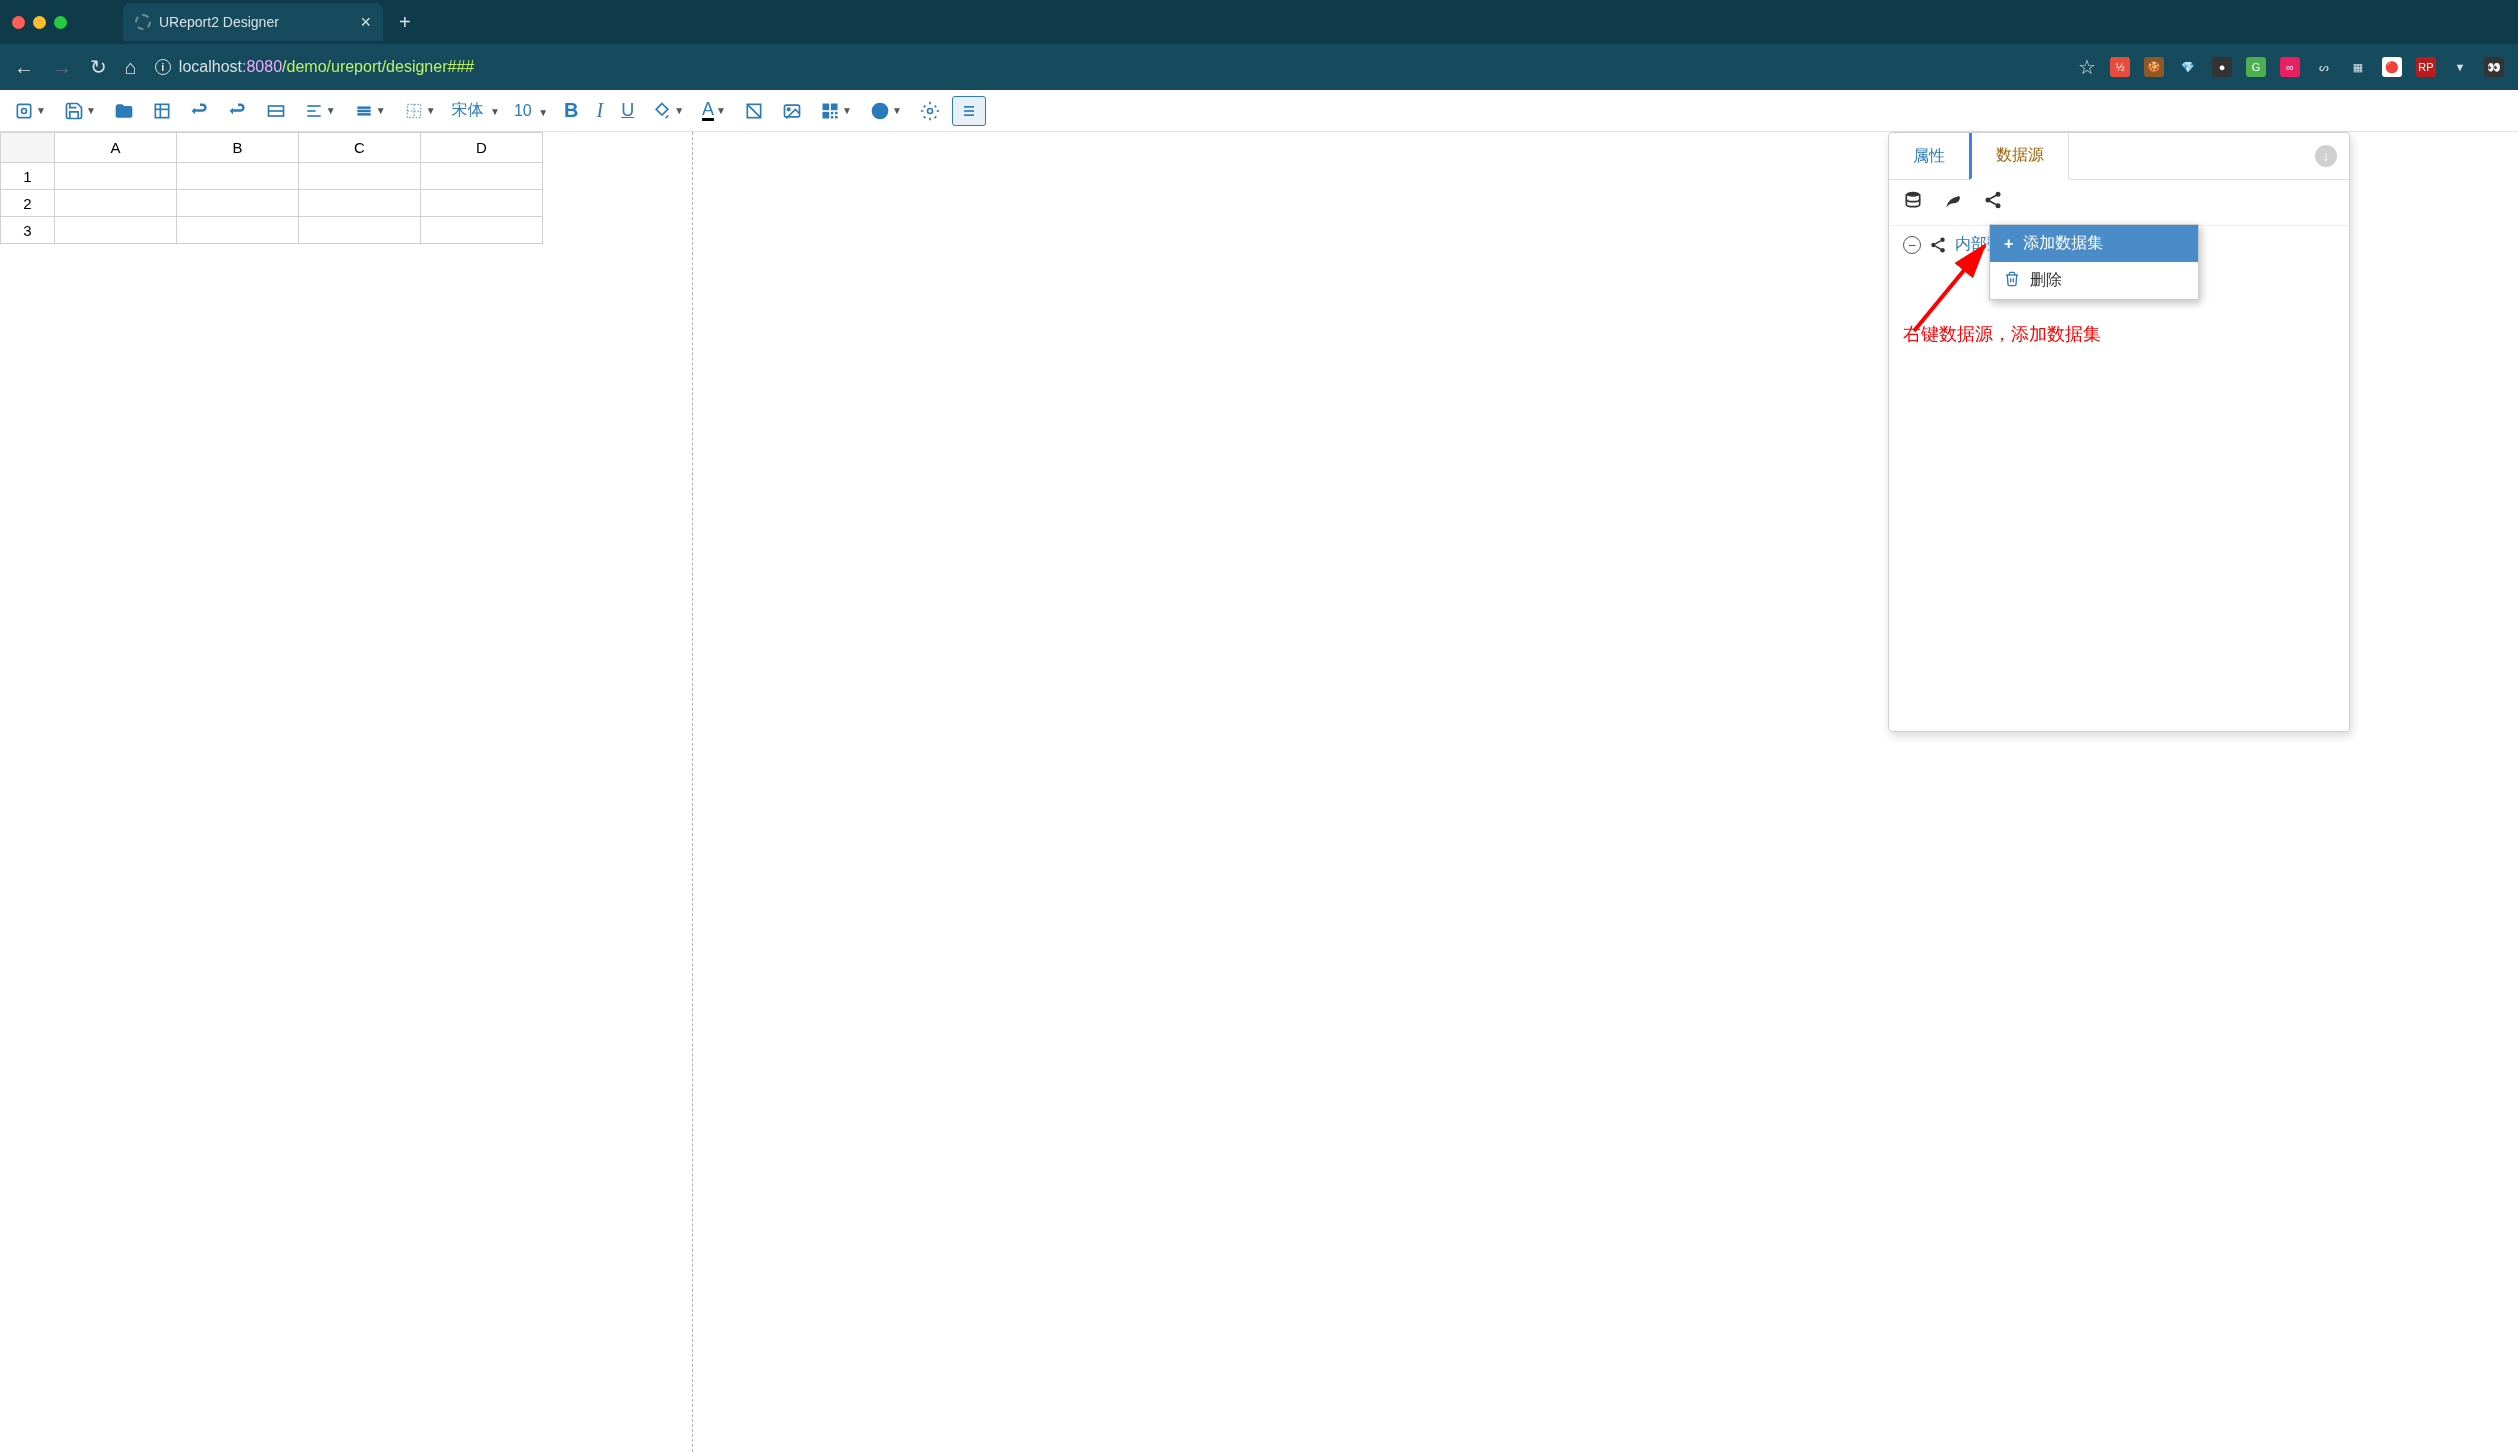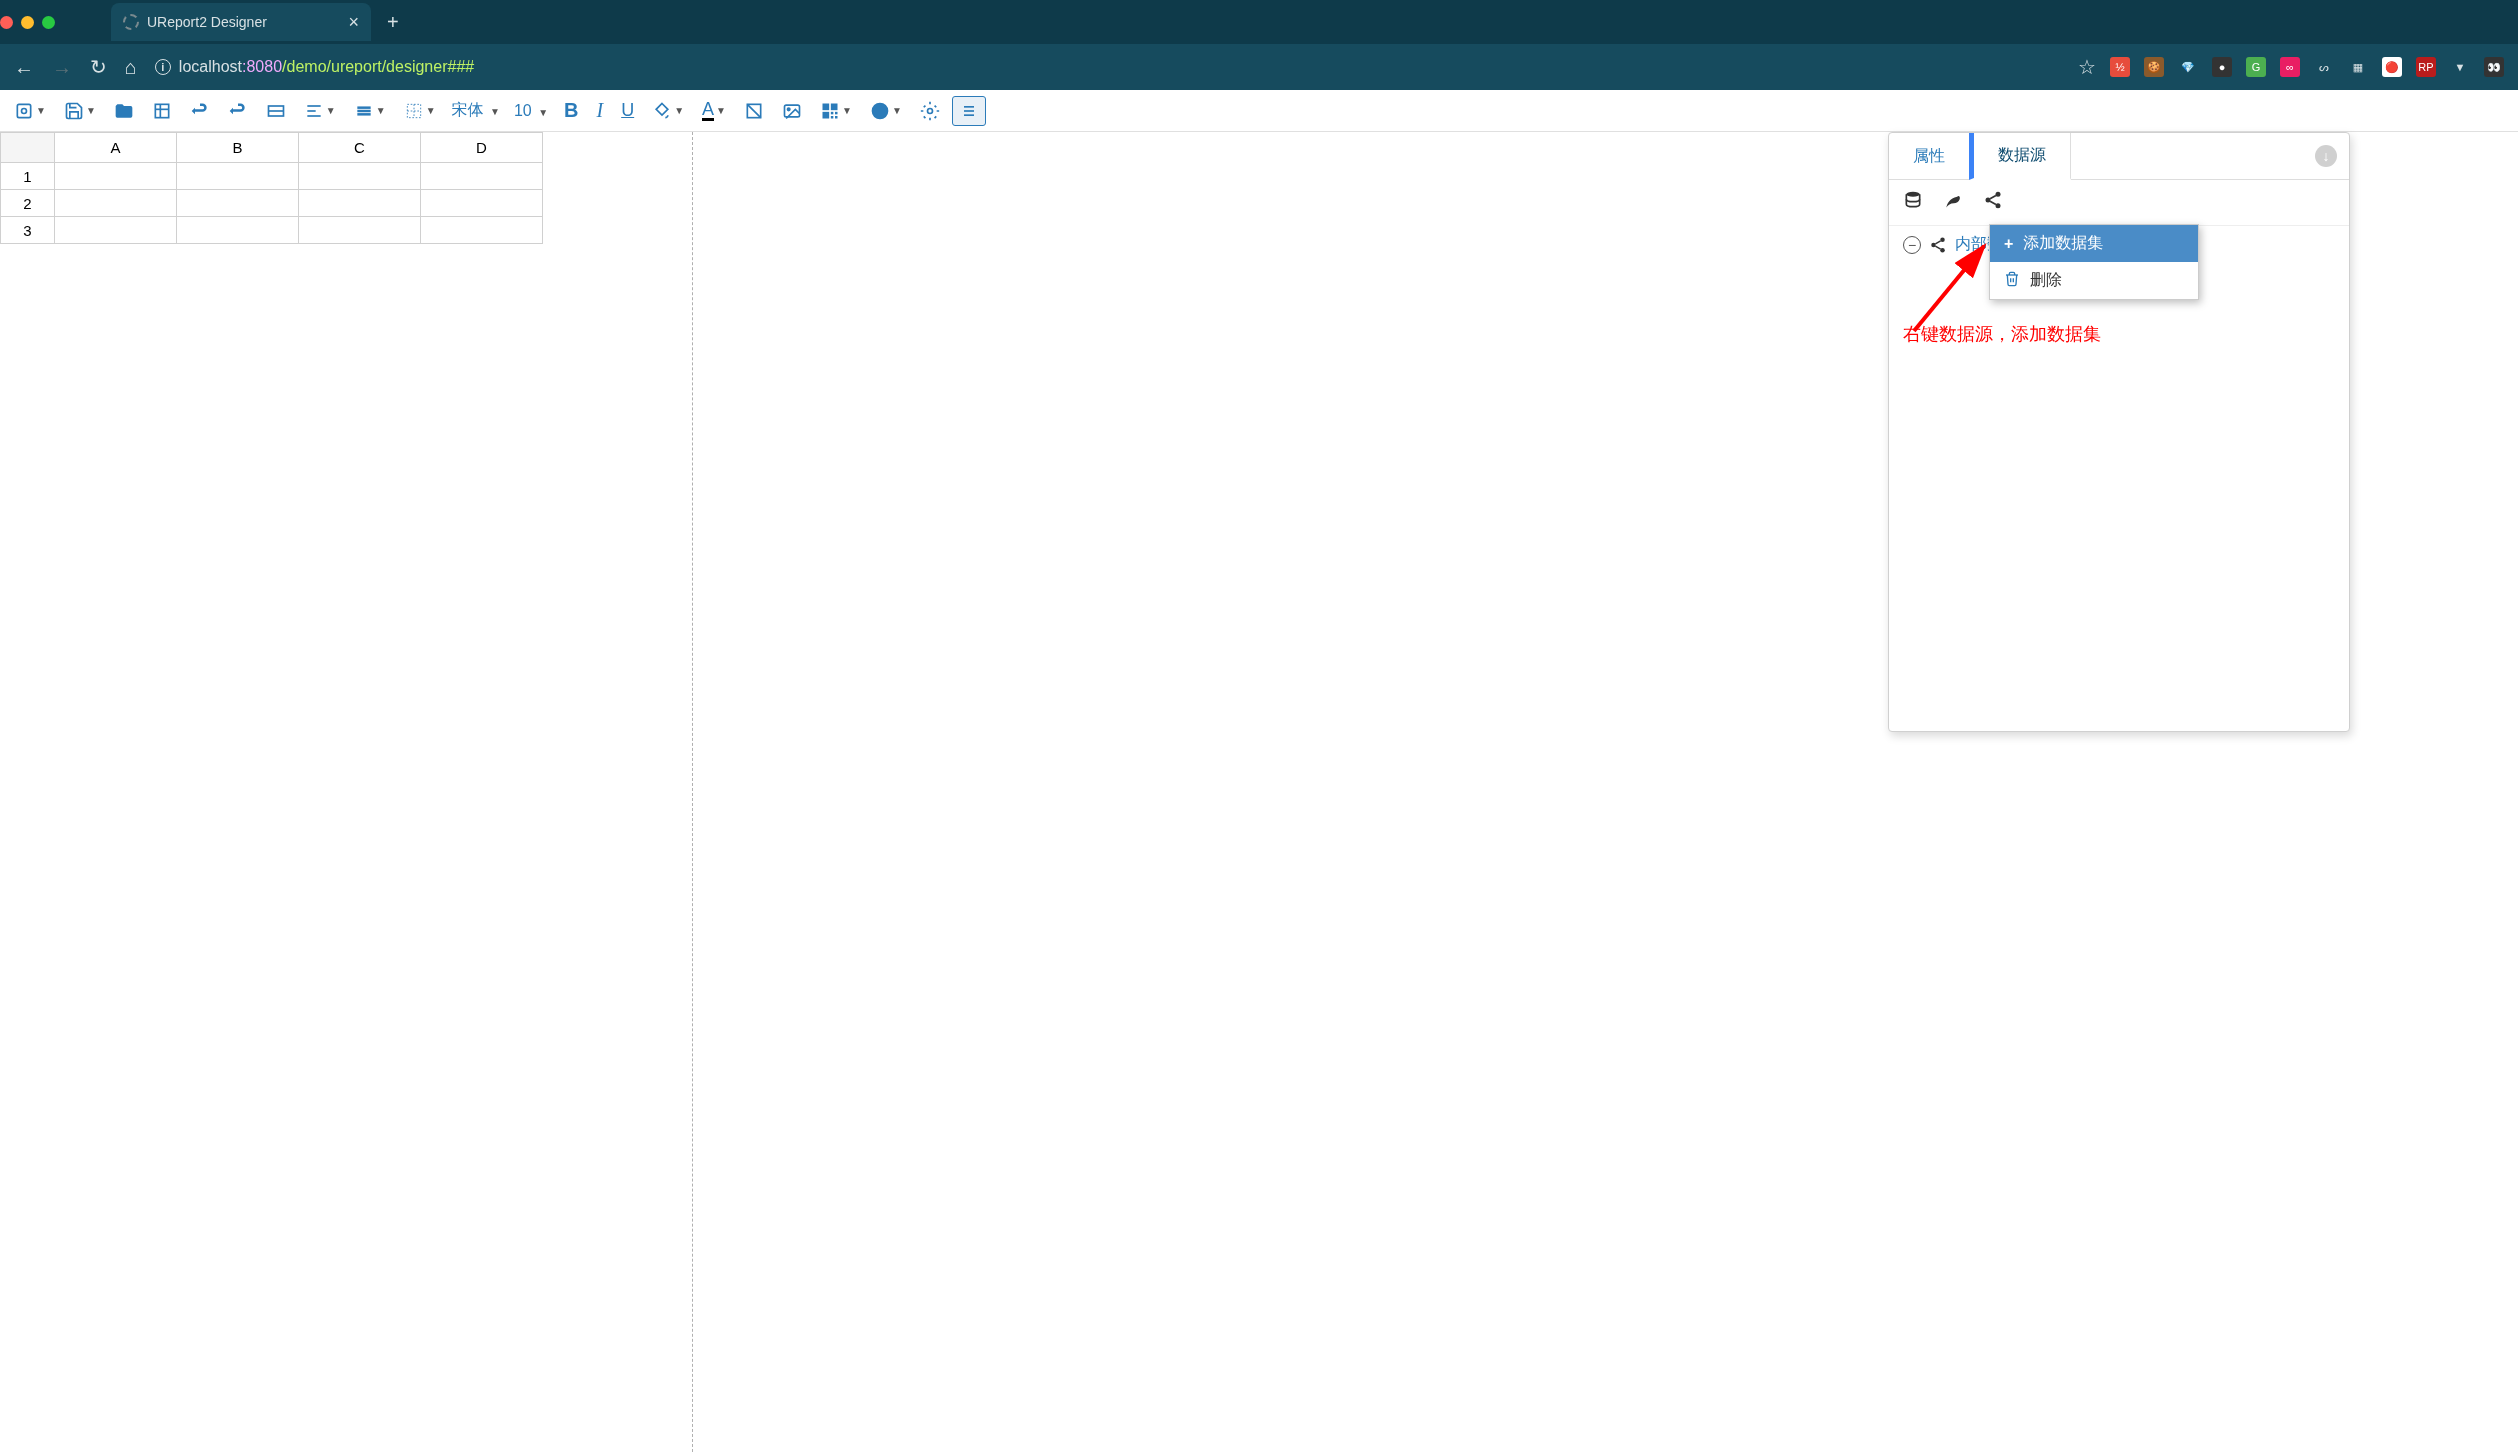--- a/index.html
+++ b/index.html
@@ -17,20 +17,21 @@
     
     .browser-chrome {
       background: #0e3a4a;
       height: 90px;
     }
     
     .tab-bar {
       display: flex;
       align-items: center;
       height: 44px;
+      padding-left: 12px;
     }
     
     .traffic-lights {
       display: flex;
       gap: 8px;
       margin-right: 16px;
     }
     
     .traffic-light {
       width: 13px;
@@ -259,22 +260,22 @@
     }
     
     .panel-tab {
       padding: 12px 24px;
       font-size: 16px;
       cursor: pointer;
       color: #2b7bb9;
     }
     
     .panel-tab.active {
-      color: #0c4a6e;
-      border-left: 5px solid #3b82f6;
+      color: #a16207;
+      border-left: 3px solid #3b82f6;
       border-right: 1px solid #ddd;
       border-bottom: 2px solid #fff;
       margin-bottom: -1px;
       background: #fff;
     }
     
     .panel-tab:first-child {
       border-left: none;
     }
     

